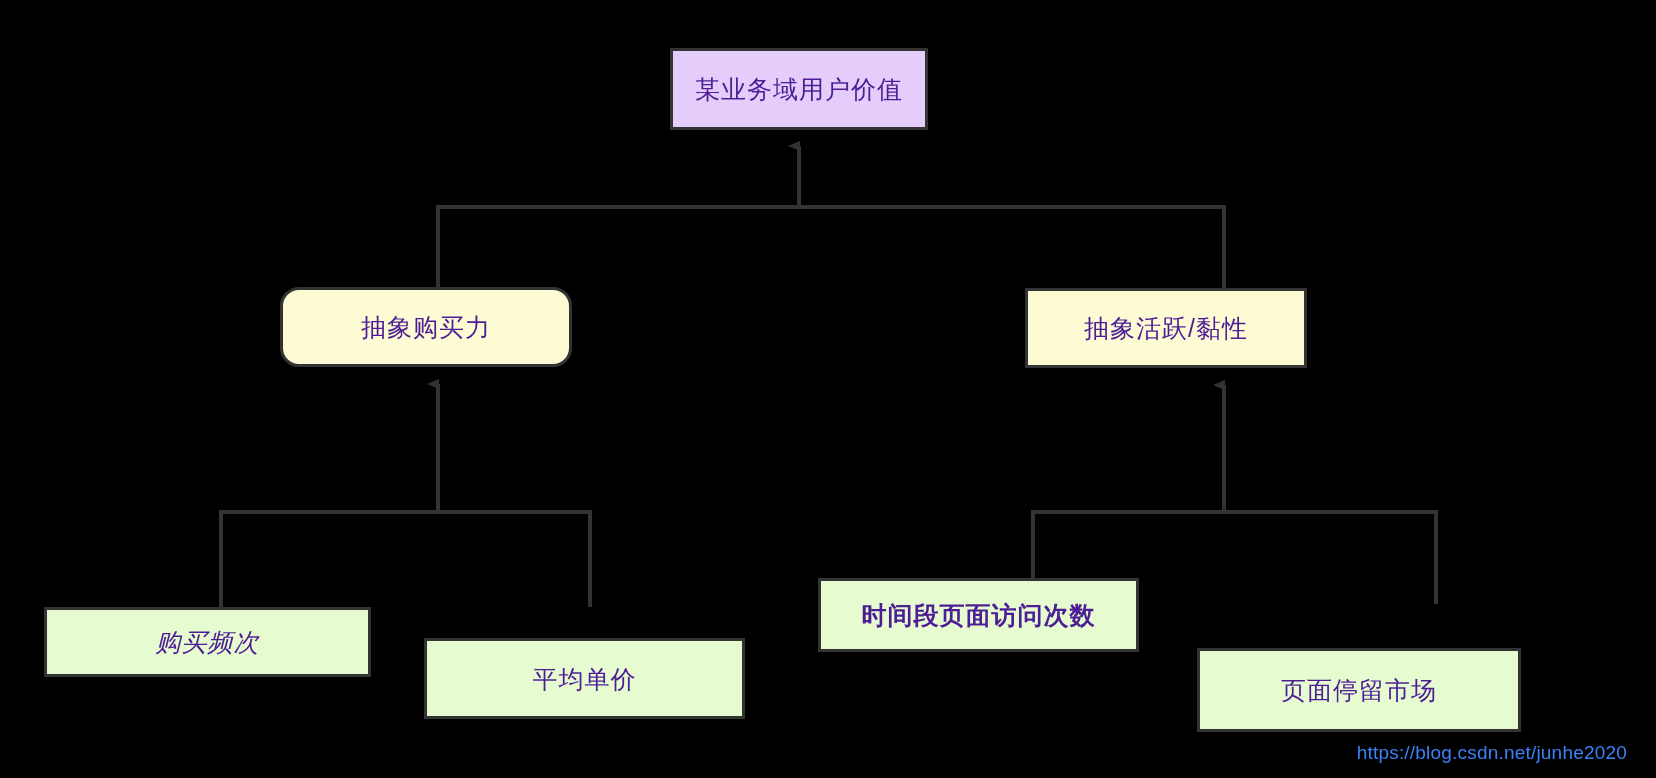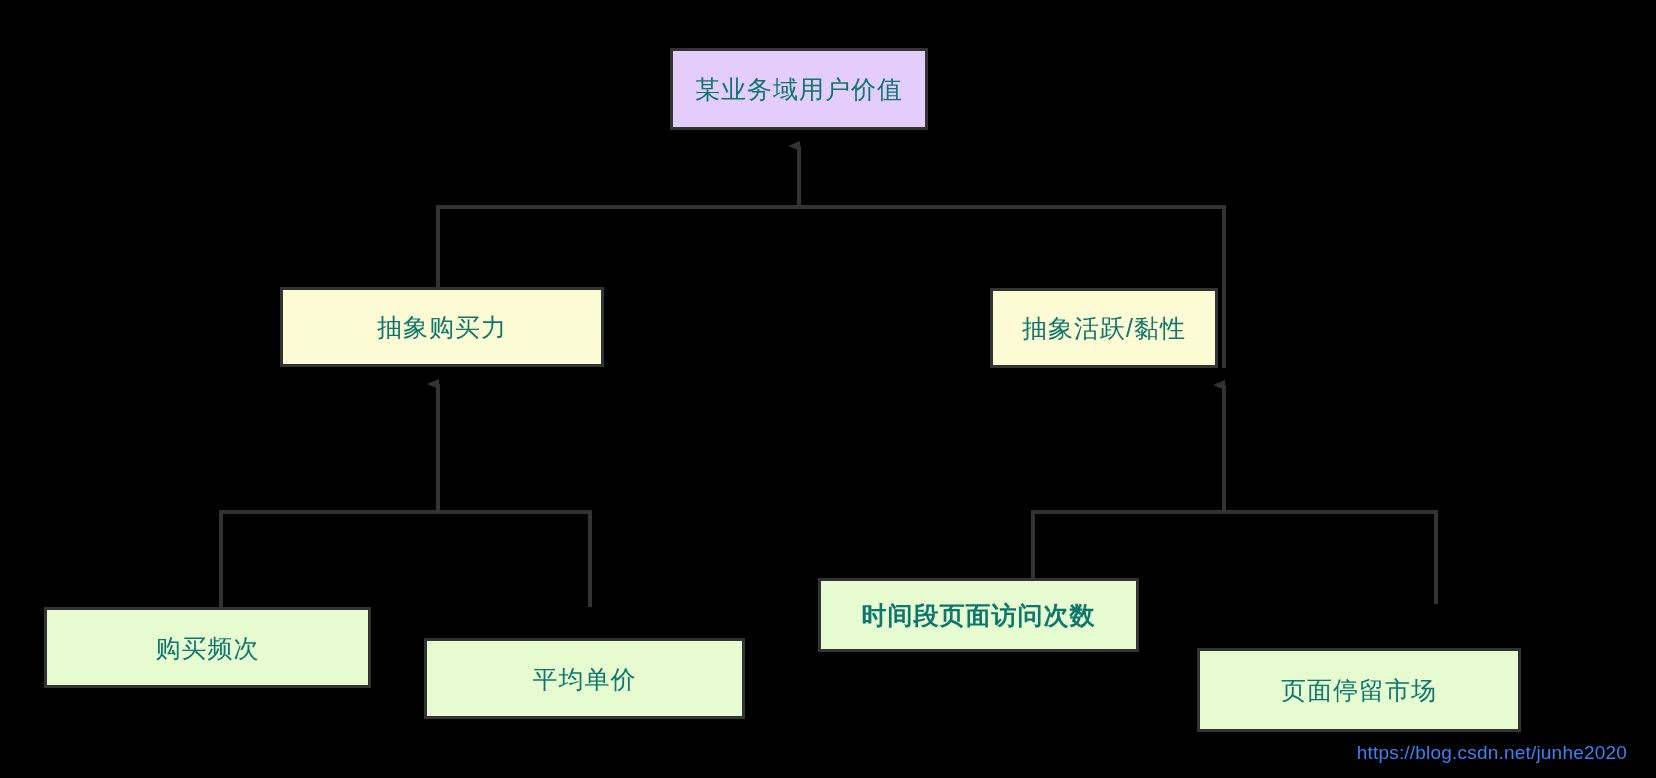--- a/index.html
+++ b/index.html
@@ -17,21 +17,21 @@
     background: #000000;
     overflow: hidden;
   }
   .node {
     position: absolute;
     box-sizing: border-box;
     border: 3px solid #333333;
     display: flex;
     align-items: center;
     justify-content: center;
-    color: #0f766e;
+    color: #4c1d95;
     font-size: 25px;
     font-weight: 400;
     letter-spacing: 1px;
     line-height: 1.2;
     text-align: center;
     white-space: nowrap;
   }
   .node.root {
     background: #E4CCFB;
   }
@@ -85,25 +85,25 @@
 
     <g>
       <path d="M 1033 604 L 1033 512 L 1224 512" fill="none" stroke="#333333" stroke-width="4"></path>
       <path d="M 1436 604 L 1436 512 L 1224 512" fill="none" stroke="#333333" stroke-width="4"></path>
       <path d="M 1224 512 L 1224 385" fill="none" stroke="#333333" stroke-width="4" marker-end="url(#arrowhead)"></path>
     </g>
   </svg>
 
   <div class="node root" style="left:670px; top:48px; width:258px; height:82px;">某业务域用户价值</div>
 
-  <div class="node mid" style="left:280px; top:287px; width:324px; height:80px;">抽象购买力</div>
+  <div class="node mid" style="left:280px; top:287px; width:292px; height:80px;border-radius:19px;">抽象购买力</div>
 
-  <div class="node mid" style="left:990px; top:288px; width:228px; height:80px;">抽象活跃/黏性</div>
+  <div class="node mid" style="left:1025px; top:288px; width:282px; height:80px;">抽象活跃/黏性</div>
 
-  <div class="node leaf" style="left:44px; top:607px; width:327px; height:81px;">购买频次</div>
+  <div class="node leaf" style="left:44px; top:607px; width:327px; height:70px;font-style:italic;">购买频次</div>
 
   <div class="node leaf" style="left:424px; top:607px; width:321px; height:81px;margin-top:31px;">平均单价</div>
 
   <div class="node leaf" style="left:818px; top:578px; width:321px; height:74px;font-weight:bold;">时间段页面访问次数</div>
 
   <div class="node leaf" style="left:1197px; top:604px; width:324px; height:84px;margin-top:44px;">页面停留市场</div>
 
   <div class="watermark">https://blog.csdn.net/junhe2020</div>
 
 </div>

